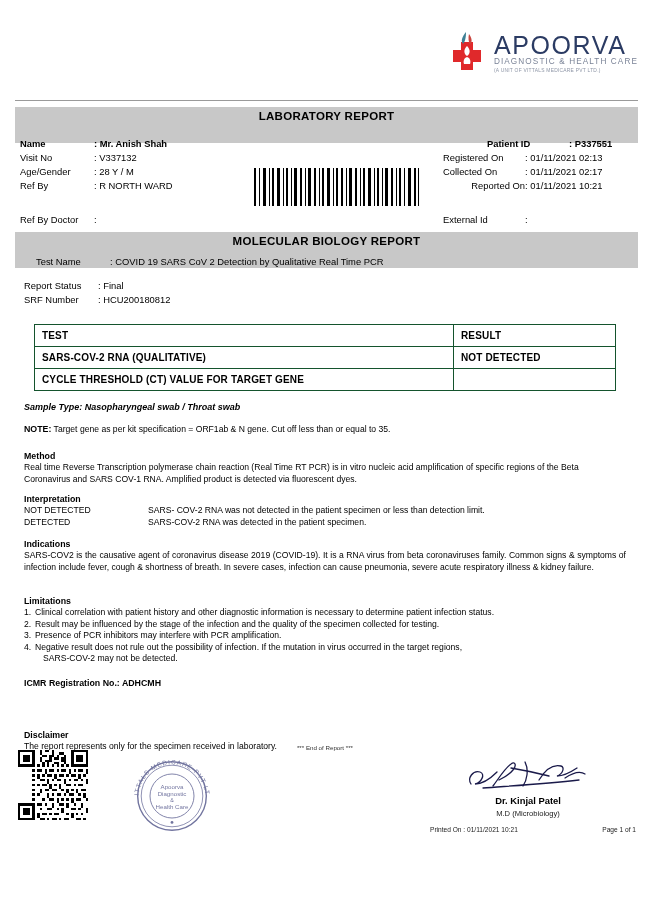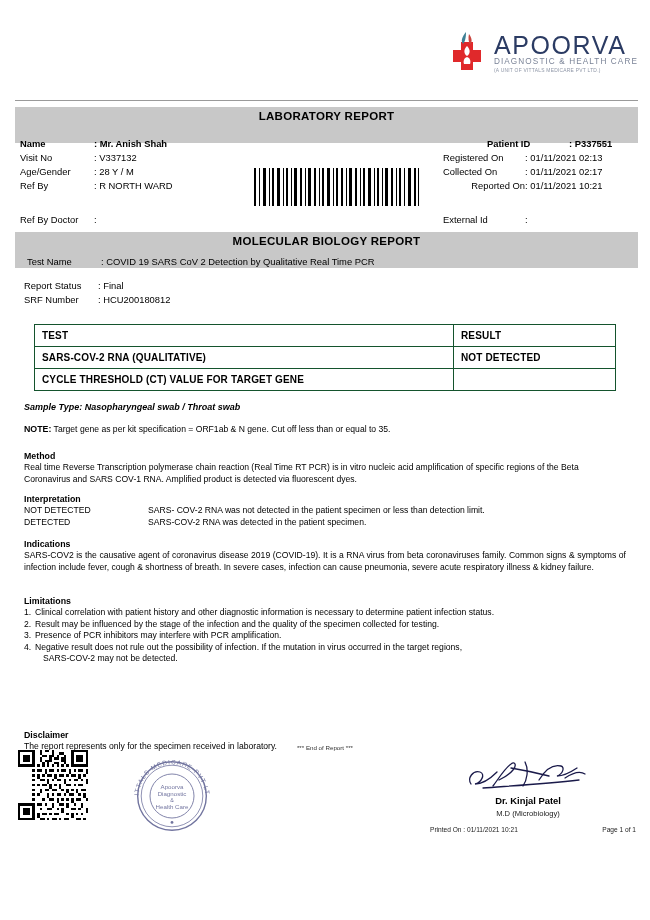--- a/index.html
+++ b/index.html
@@ -330,21 +330,21 @@
   </div>
   <div class="field right" style="left:443px; top:179px;text-align:right;">
     <span class="lbl">Reported On</span><span class="val">: 01/11/2021 10:21</span>
   </div>
   <div class="field right" style="left:443px; top:213px;">
     <span class="lbl">External Id</span><span class="val">:</span>
   </div>
 
   <div class="banner" style="top:232px;">MOLECULAR BIOLOGY REPORT</div>
 
-  <div class="field" style="left:27px; top:255px;">
+  <div class="field" style="left:36px; top:255px;">
     <span class="lbl">Test Name</span><span class="val">: COVID 19 SARS CoV 2 Detection by Qualitative Real Time PCR</span>
   </div>
   <div class="field" style="left:24px; top:279px;">
     <span class="lbl">Report Status</span><span class="val">: Final</span>
   </div>
   <div class="field" style="left:24px; top:293px;">
     <span class="lbl">SRF Number</span><span class="val">: HCU200180812</span>
   </div>
 
   <table class="res-table">
@@ -409,20 +409,23 @@
       <span class="n">3.</span>
       <span>Presence of PCR inhibitors may interfere with PCR amplification.</span>
     </div>
     <div class="lim-item">
       <span class="n">4.</span>
       <span>Negative result does not rule out the possibility of infection. If the mutation in virus occurred in the target regions,</span>
     </div>
     <div class="lim-cont">SARS-COV-2 may not be detected.</div>
   </div>
 
+  <div class="blk" style="top:678px;">
+    <span class="hd">ICMR Registration No.: ADHCMH</span>
+  </div>
 
   <div class="blk" style="top:730px;">
     <div class="hd">Disclaimer</div>
     <div>The report represents only for the specimen received in laboratory.</div>
   </div>
 
   <div class="end-report">*** End of Report ***</div>
 
   <div class="qr">
     <svg width="70" height="70" viewBox="0 0 29 29" shape-rendering="crispEdges">

